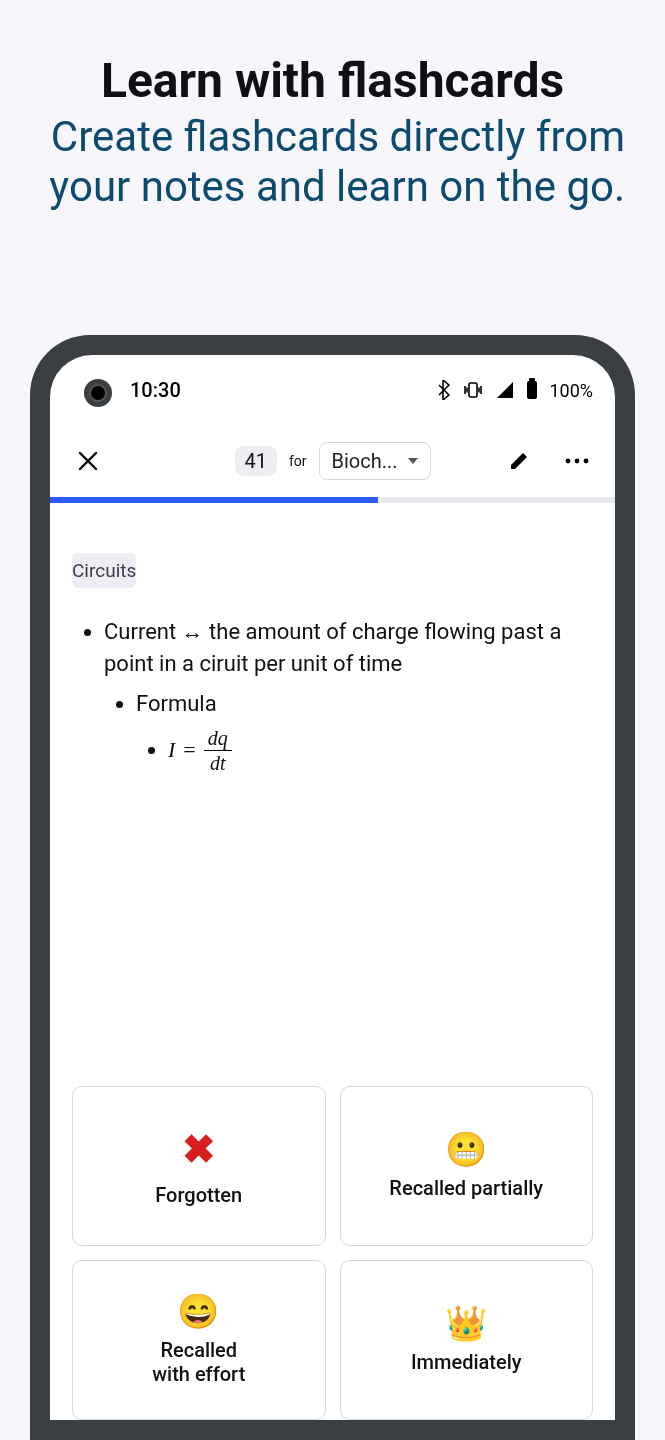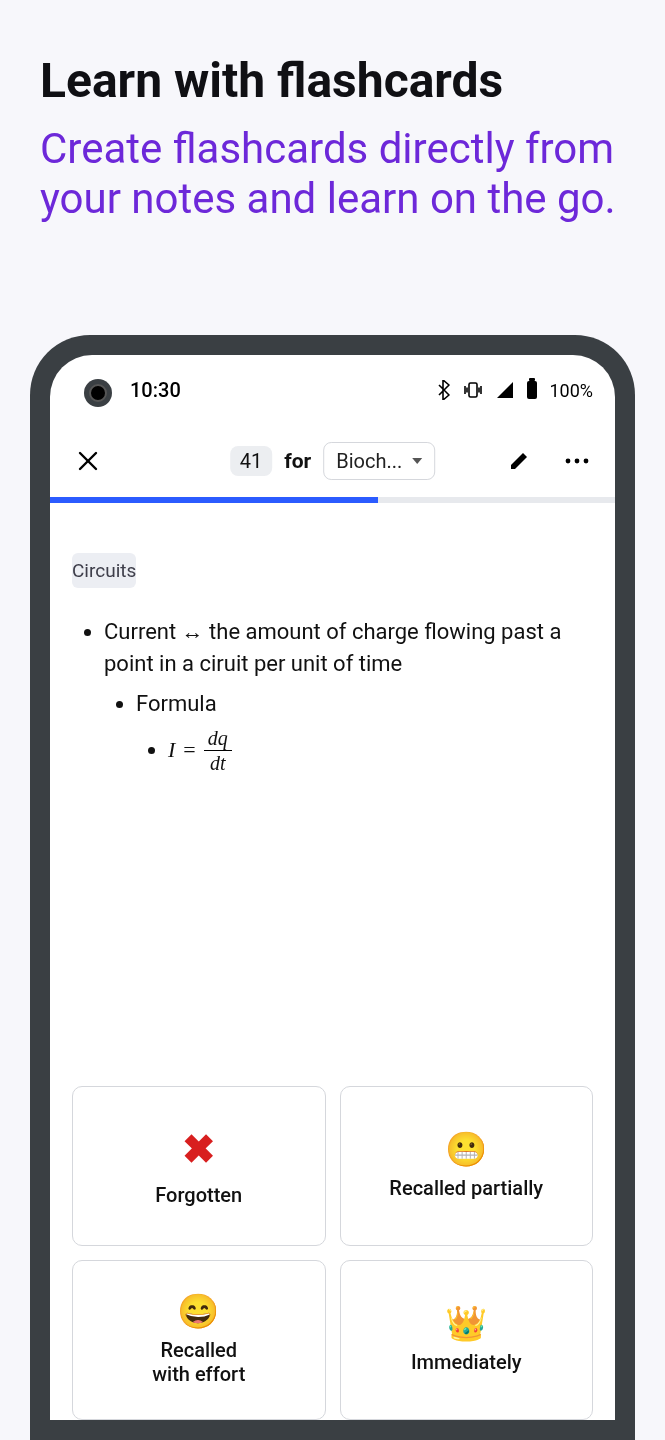--- a/index.html
+++ b/index.html
@@ -11,27 +11,29 @@
     overflow: hidden;
   }
   .page {
     padding: 55px 40px 0 40px;
   }
   .headline {
     font-size: 48px;
     font-weight: 700;
     color: #101014;
     line-height: 1.1;
-    margin-bottom: 16px;
+    margin-bottom: 4px;
+    text-align: center;
   }
   .subhead {
     font-size: 42px;
     font-weight: 400;
-    color: #6d28d9;
+    color: #0c4a6e;
     line-height: 1.2;
+    text-align: right;
   }
 
   
   .phone-wrap {
     position: absolute;
     left: 30px;
     top: 335px;
     width: 605px;
     height: 1105px; 
   }
@@ -117,21 +119,21 @@
     border-radius:8px;
     padding:3px 10px;
     font-size:20px;
     color:#111;
     margin-left:auto;
   }
   .appbar-center {
     display:flex;align-items:center;gap:12px;
     position:absolute;left:50%;transform:translateX(-50%);
   }
-  .for-label { font-size:21px; font-weight:700; color:#111; }
+  .for-label { font-size:14px; font-weight:400; color:#111; }
   .deck-select {
     border:1px solid #d5d7dc;
     border-radius:8px;
     padding:6px 12px;
     display:flex;align-items:center;gap:10px;
     font-size:20px;color:#222;
     min-width:110px;
   }
   .chev-down{width:0;height:0;border-style:solid;border-width:6px 5px 0 5px;border-color:#555 transparent transparent transparent;}
   .appbar-right{margin-left:auto;display:flex;align-items:center;gap:18px;}

